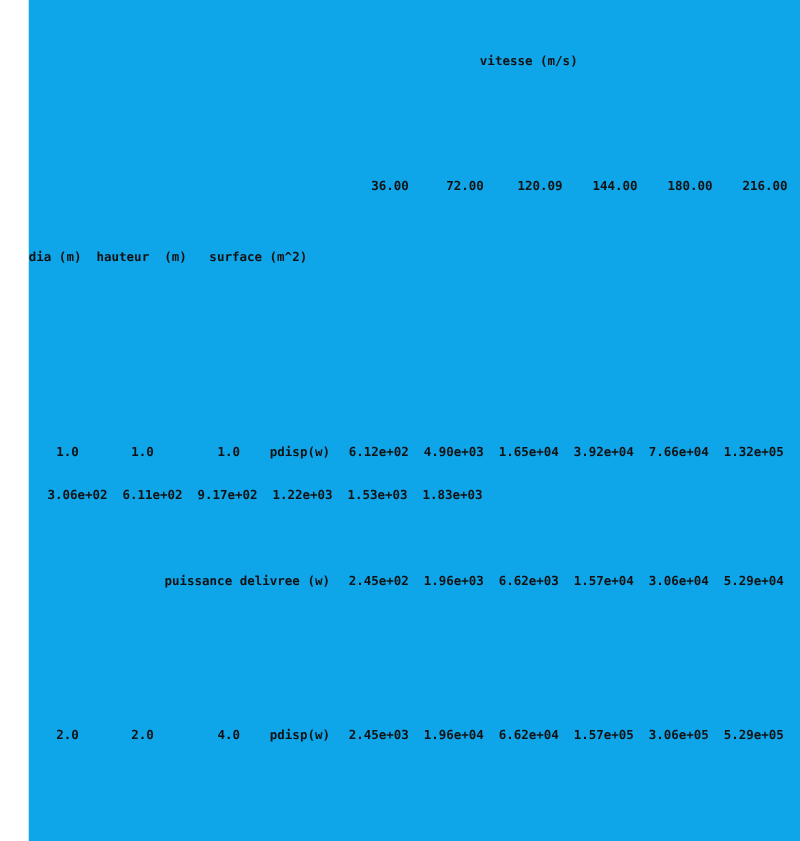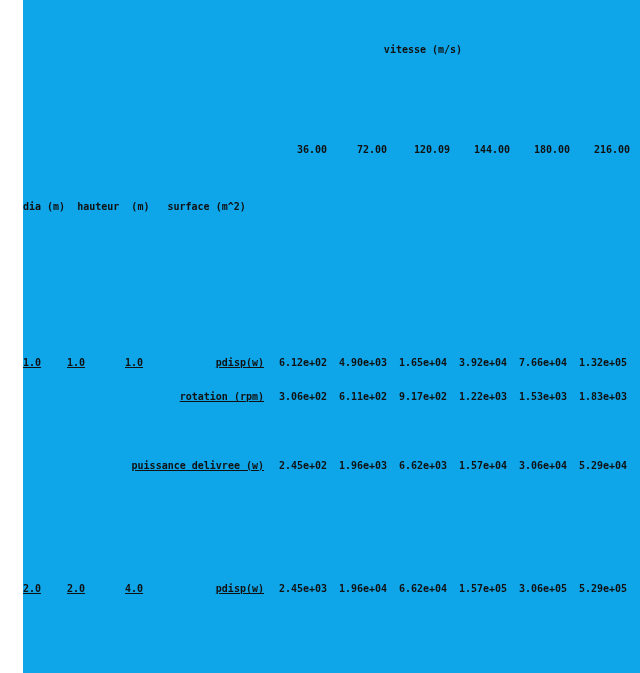--- a/index.html
+++ b/index.html
@@ -13,21 +13,21 @@
     font-size:10px;
     overflow:hidden;
     white-space:pre;
     margin-left:23px;
   }
   .line{height:12.25px;line-height:12.25px;display:flex;align-items:flex-start;}
   .blank{height:12.25px;}
   .spacer{width:250px;flex:none;}
   .vtitle{width:300px;flex:none;text-align:center;}
   .left{width:241px;flex:none;display:flex;justify-content:flex-end;}
-  .cell{display:block;flex:none;text-decoration:underline;}
+  .cell{display:block;text-align:right;flex:none;}
   .dia{width:44px;padding-right:4px;}
   .hau{width:58px;padding-right:2px;}
   .sur{width:69px;padding-right:2px;}
   .lab{width:70px;display:flex;justify-content:flex-end;overflow:visible;}
   .vals{display:flex;margin-left:9px;flex:none;}
   .val{width:60px;flex:none;text-align:center;display:block;}
   .vals.centered .val{text-align:center;}
   .colhead{padding-left:0;align-items:flex-end;}
 </style>
 </head>
@@ -60,21 +60,20 @@
   <div class="line blank"></div>
 
   
   <div id="blocks">
   <div class="block">
     <div class="line">
       <span class="left"><span class="cell dia">1.0</span><span class="cell hau">1.0</span><span class="cell sur">1.0</span><span class="cell lab">pdisp(w)</span></span>
       <span class="vals"><span class="val">6.12e+02</span><span class="val">4.90e+03</span><span class="val">1.65e+04</span><span class="val">3.92e+04</span><span class="val">7.66e+04</span><span class="val">1.32e+05</span></span>
     </div>
     <div class="line">
-      <span class="left"><span class="cell dia"></span><span class="cell hau"></span><span class="cell sur"></span><span class="cell lab">rotation (rpm)</span></span>
       <span class="vals"><span class="val">3.06e+02</span><span class="val">6.11e+02</span><span class="val">9.17e+02</span><span class="val">1.22e+03</span><span class="val">1.53e+03</span><span class="val">1.83e+03</span></span>
     </div>
     <div class="line">
     </div>
     <div class="line">
       <span class="left"><span class="cell dia"></span><span class="cell hau"></span><span class="cell sur"></span><span class="cell lab">puissance delivree (w)</span></span>
       <span class="vals"><span class="val">2.45e+02</span><span class="val">1.96e+03</span><span class="val">6.62e+03</span><span class="val">1.57e+04</span><span class="val">3.06e+04</span><span class="val">5.29e+04</span></span>
     </div>
     <div class="line blank"></div>
   </div>

